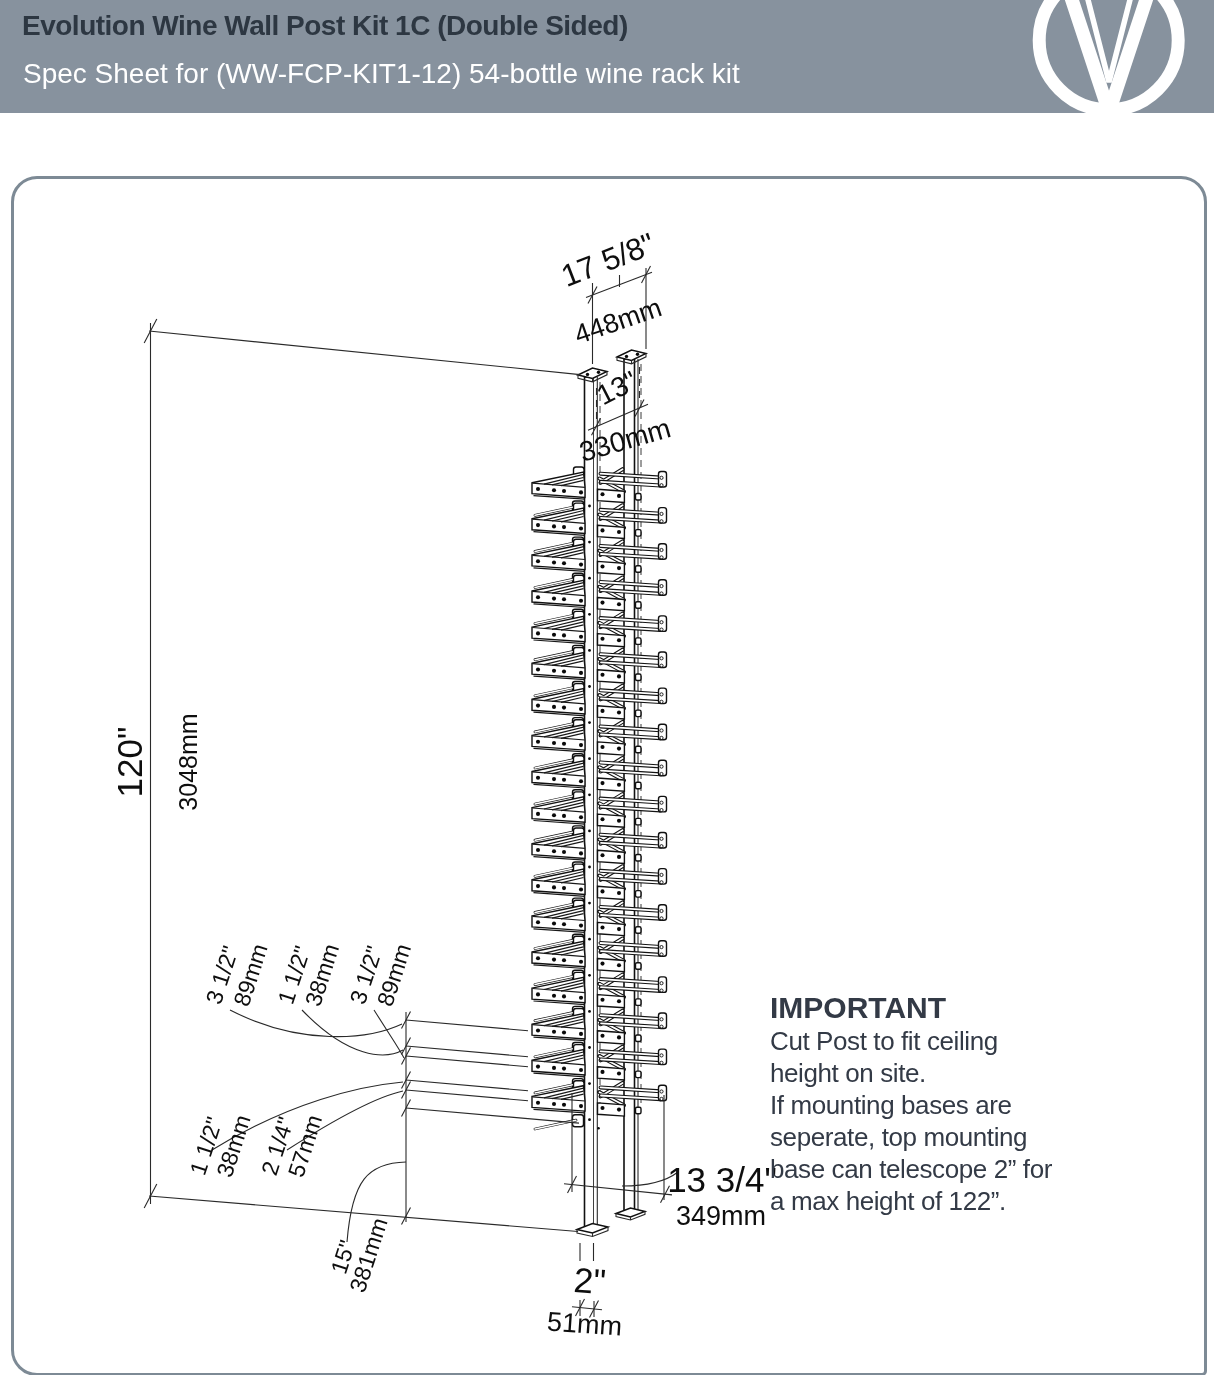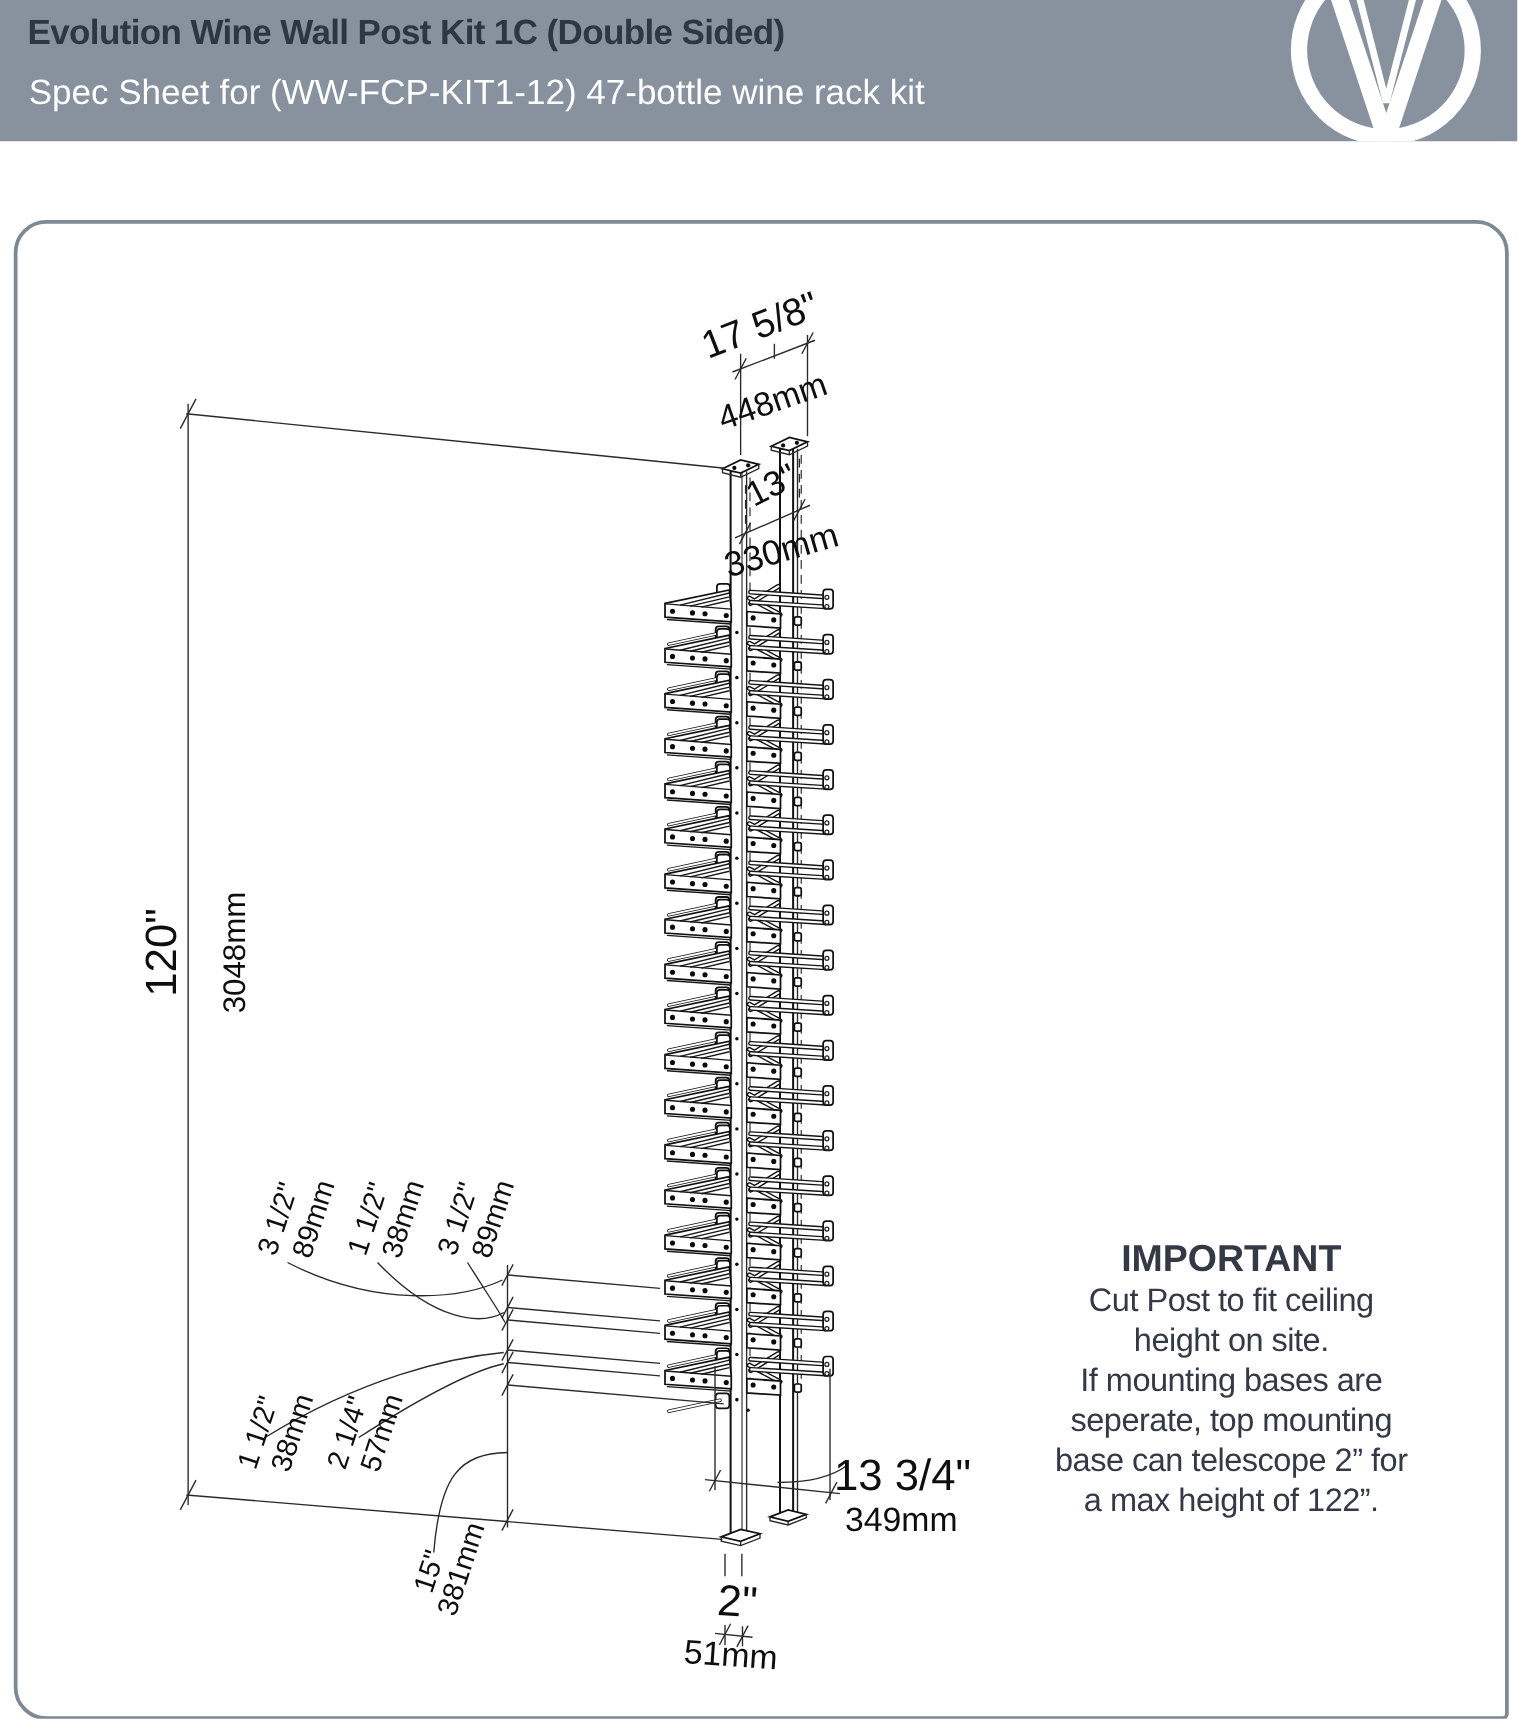--- a/index.html
+++ b/index.html
@@ -3,21 +3,21 @@
 <meta charset="utf-8">
 <style>
   html,body{margin:0;padding:0}
   body{width:1214px;height:1375px;position:relative;background:#ffffff;overflow:hidden;
        font-family:"Liberation Sans",sans-serif;}
   .band{position:absolute;left:0;top:0;width:1214px;height:113px;background:#87929e;}
   .t1{position:absolute;left:22px;top:10px;font-size:28px;font-weight:bold;color:#2d3742;letter-spacing:-0.5px;white-space:nowrap;}
   .t2{position:absolute;left:23px;top:58px;font-size:28px;color:#ffffff;letter-spacing:0px;white-space:nowrap;}
   .panel{position:absolute;left:11px;top:176px;width:1190px;height:1194px;border:3px solid #7d8a95;
         border-radius:26px 26px 5px 26px;}
-  .note{position:absolute;left:770px;top:992px;width:430px;text-align:center;color:#333a46;
+  .note{position:absolute;left:770px;top:992px;width:430px;color:#333a46;
         font-size:26px;line-height:32px;letter-spacing:-0.4px;white-space:nowrap;}
   .note b{font-size:30px;letter-spacing:0px;}
   svg.draw{position:absolute;left:0;top:0;}
   svg.logo{position:absolute;left:1025px;top:0;}
   .wb{fill:#ffffff;stroke:#111111;stroke-width:1.4;}
   .rodo{fill:none;stroke:#141414;stroke-width:4;stroke-linecap:round;}
   .thin{fill:none;stroke:#191919;stroke-width:1.2;}
   .rodi{fill:none;stroke:#ffffff;stroke-width:1.8;stroke-linecap:round;}
   .rodo2{fill:none;stroke:#141414;stroke-width:2.8;stroke-linecap:round;}
   .rodi2{fill:none;stroke:#ffffff;stroke-width:1.5;stroke-linecap:round;}
@@ -29,21 +29,21 @@
   .hid{fill:none;stroke:#3a3a3a;stroke-width:1;stroke-dasharray:7 5;}
   text{fill:#0e0e0e;}
 </style>
 </head>
 <body>
 
 <div class="band"></div>
 
 <div class="t1">Evolution Wine Wall Post Kit 1C (Double Sided)</div>
 
-<div class="t2">Spec Sheet for (WW-FCP-KIT1-12) 47-bottle wine rack kit</div>
+<div class="t2">Spec Sheet for (WW-FCP-KIT1-12) 54-bottle wine rack kit</div>
 
 <svg class="logo" width="170" height="113" viewBox="0 0 170 113">
   <g stroke="#ffffff" fill="none">
     <circle cx="83.7" cy="40.2" r="69.5" stroke-width="13"></circle>
     <path d="M43,-12 L84,112 L125,-12" stroke-width="13.5"></path>
     <path d="M60,-12 L84,82 L108,-12" stroke-width="5.5"></path>
   </g>
 </svg>
 
 <div class="panel"></div>

